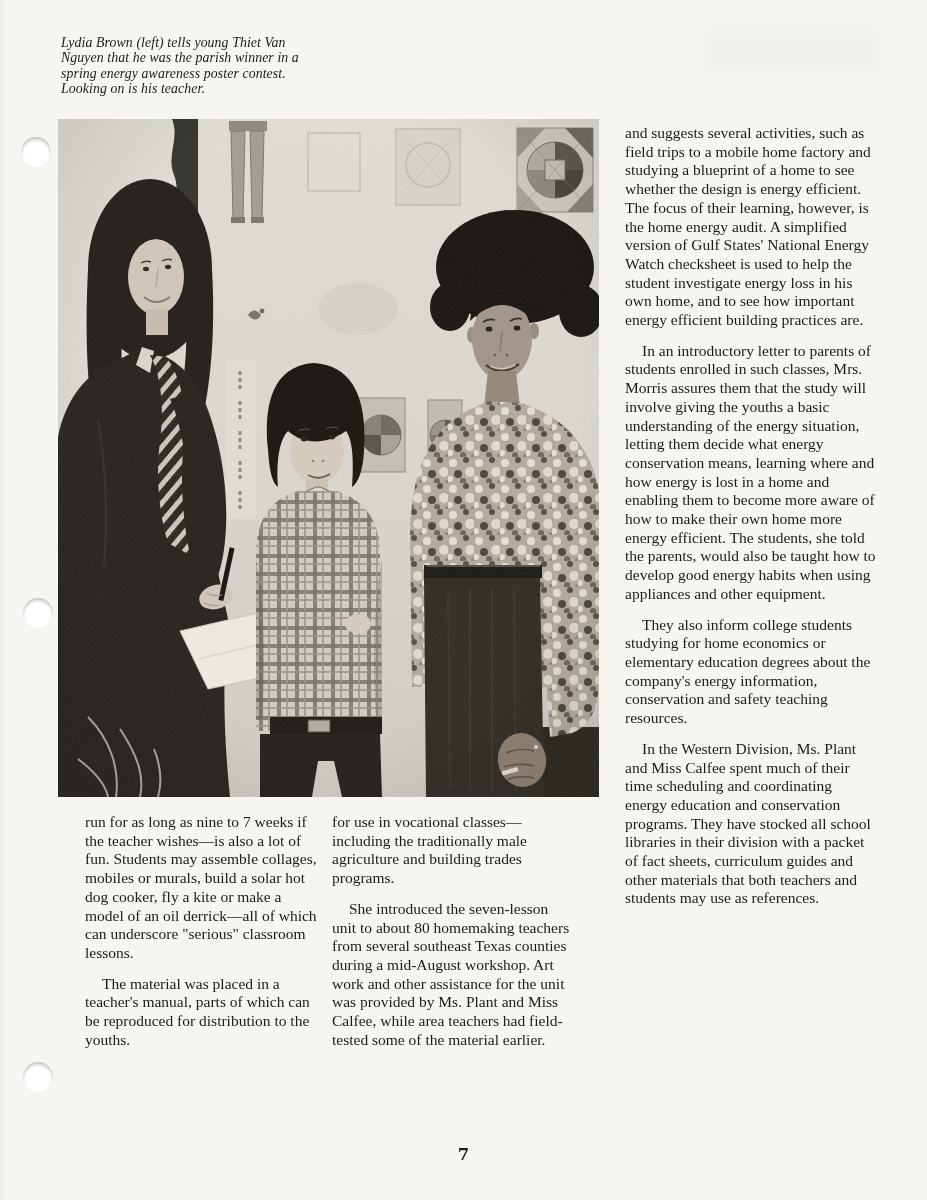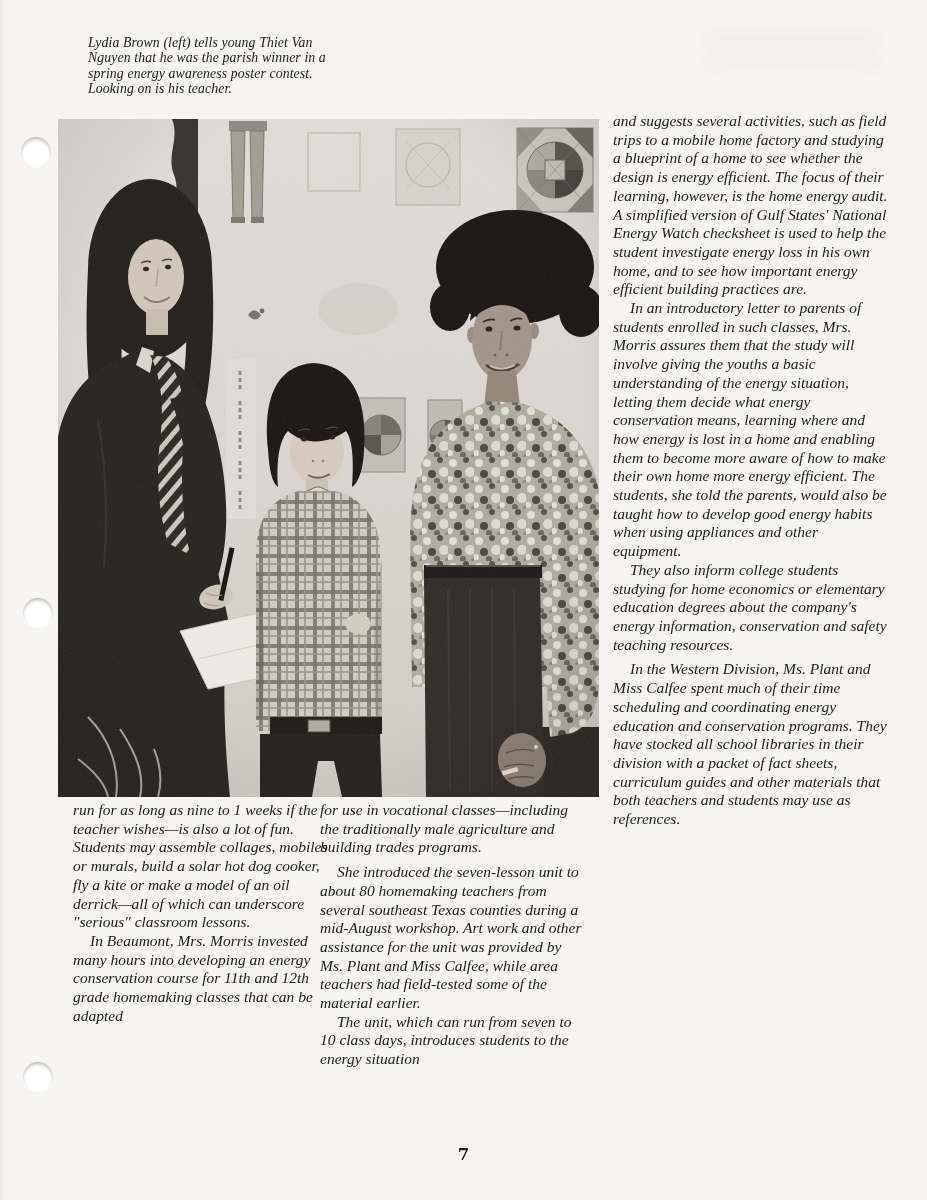--- a/index.html
+++ b/index.html
@@ -9,29 +9,29 @@
     font-family:"Liberation Serif", serif;
     color:#1b1b1b;
     -webkit-font-smoothing:antialiased;
   }
   .scan-edge{position:absolute;left:0;top:0;width:6px;height:1200px;
     background:linear-gradient(to right, rgba(0,0,0,0.05), rgba(0,0,0,0));}
   .ghost-mark{position:absolute;left:702px;top:26px;width:180px;height:48px;
     background:#efeeea;border-radius:10px;filter:blur(5px);opacity:0.6;}
   .caption{
     position:absolute;left:61px;top:35px;width:264px;
-    font-style:italic;font-size:13.8px;line-height:15.4px;letter-spacing:0.1px;margin-left:27px;
+    font-style:italic;font-size:13.8px;line-height:15.4px;letter-spacing:0.1px;
   }
   .photo-frame{
     position:absolute;left:58px;top:119px;width:541px;height:678px;margin:0;
     background:#d9d6cf;
   }
   .photo-frame svg{display:block;}
   .col{position:absolute;font-size:15.5px;line-height:18.7px;text-align:left;}
-  .col p{margin:0;font-style:italic;}
+  .col p{margin:12px;}
   .col p.indent{text-indent:17px;}
   .col p.space{margin-top:6px;}
   .col-left{left:73px;top:801px;width:260px;}
   .col-mid{left:320px;top:801px;width:263px;}
   .col-right{left:613px;top:112px;width:276px;}
   .page-number{
     position:absolute;left:0;right:0;top:1145px;text-align:center;
     font-size:16.5px;font-weight:bold;font-family:"DejaVu Serif", serif;
   }
   .hole{
@@ -233,28 +233,27 @@
     <path d="M20,640 C40,655 48,668 50,678"></path>
     <path d="M96,630 C104,650 104,664 100,678"></path>
   </g>
 
   <rect width="541" height="678" fill="url(#vig)"></rect>
   <rect width="541" height="678" filter="url(#grainF)" opacity="0.30"></rect>
 </svg>
 </figure>
 
 <div class="col col-left">
-  <p>run for as long as nine to 1 weeks if the teacher wishes—is also a lot of fun. Students may assemble collages, mobiles or murals, build a solar hot dog cooker, fly a kite or make a model of an oil derrick—all of which can underscore "serious" classroom lessons.</p>
-  <p class="indent">In Beaumont, Mrs. Morris invested many hours into developing an energy conservation course for 11th and 12th grade homemaking classes that can be adapted</p>
+  <p>run for as long as nine to 7 weeks if the teacher wishes—is also a lot of fun. Students may assemble collages, mobiles or murals, build a solar hot dog cooker, fly a kite or make a model of an oil derrick—all of which can underscore "serious" classroom lessons.</p>
+  <p class="indent">The material was placed in a teacher's manual, parts of which can be reproduced for distribution to the youths.</p>
 </div>
 
 <div class="col col-mid">
   <p>for use in vocational classes—including the traditionally male agriculture and building trades programs.</p>
   <p class="indent space">She introduced the seven-lesson unit to about 80 homemaking teachers from several southeast Texas counties during a mid-August workshop. Art work and other assistance for the unit was provided by Ms. Plant and Miss Calfee, while area teachers had field-tested some of the material earlier.</p>
-  <p class="indent">The unit, which can run from seven to 10 class days, introduces students to the energy situation</p>
 </div>
 
 <div class="col col-right">
   <p>and suggests several activities, such as field trips to a mobile home factory and studying a blueprint of a home to see whether the design is energy efficient. The focus of their learning, however, is the home energy audit. A simplified version of Gulf States' National Energy Watch checksheet is used to help the student investigate energy loss in his own home, and to see how important energy efficient building practices are.</p>
   <p class="indent">In an introductory letter to parents of students enrolled in such classes, Mrs. Morris assures them that the study will involve giving the youths a basic understanding of the energy situation, letting them decide what energy conservation means, learning where and how energy is lost in a home and enabling them to become more aware of how to make their own home more energy efficient. The students, she told the parents, would also be taught how to develop good energy habits when using appliances and other equipment.</p>
   <p class="indent">They also inform college students studying for home economics or elementary education degrees about the company's energy information, conservation and safety teaching resources.</p>
   <p class="indent space">In the Western Division, Ms. Plant and Miss Calfee spent much of their time scheduling and coordinating energy education and conservation programs. They have stocked all school libraries in their division with a packet of fact sheets, curriculum guides and other materials that both teachers and students may use as references.</p>
 </div>
 
 <div class="page-number">7</div>

